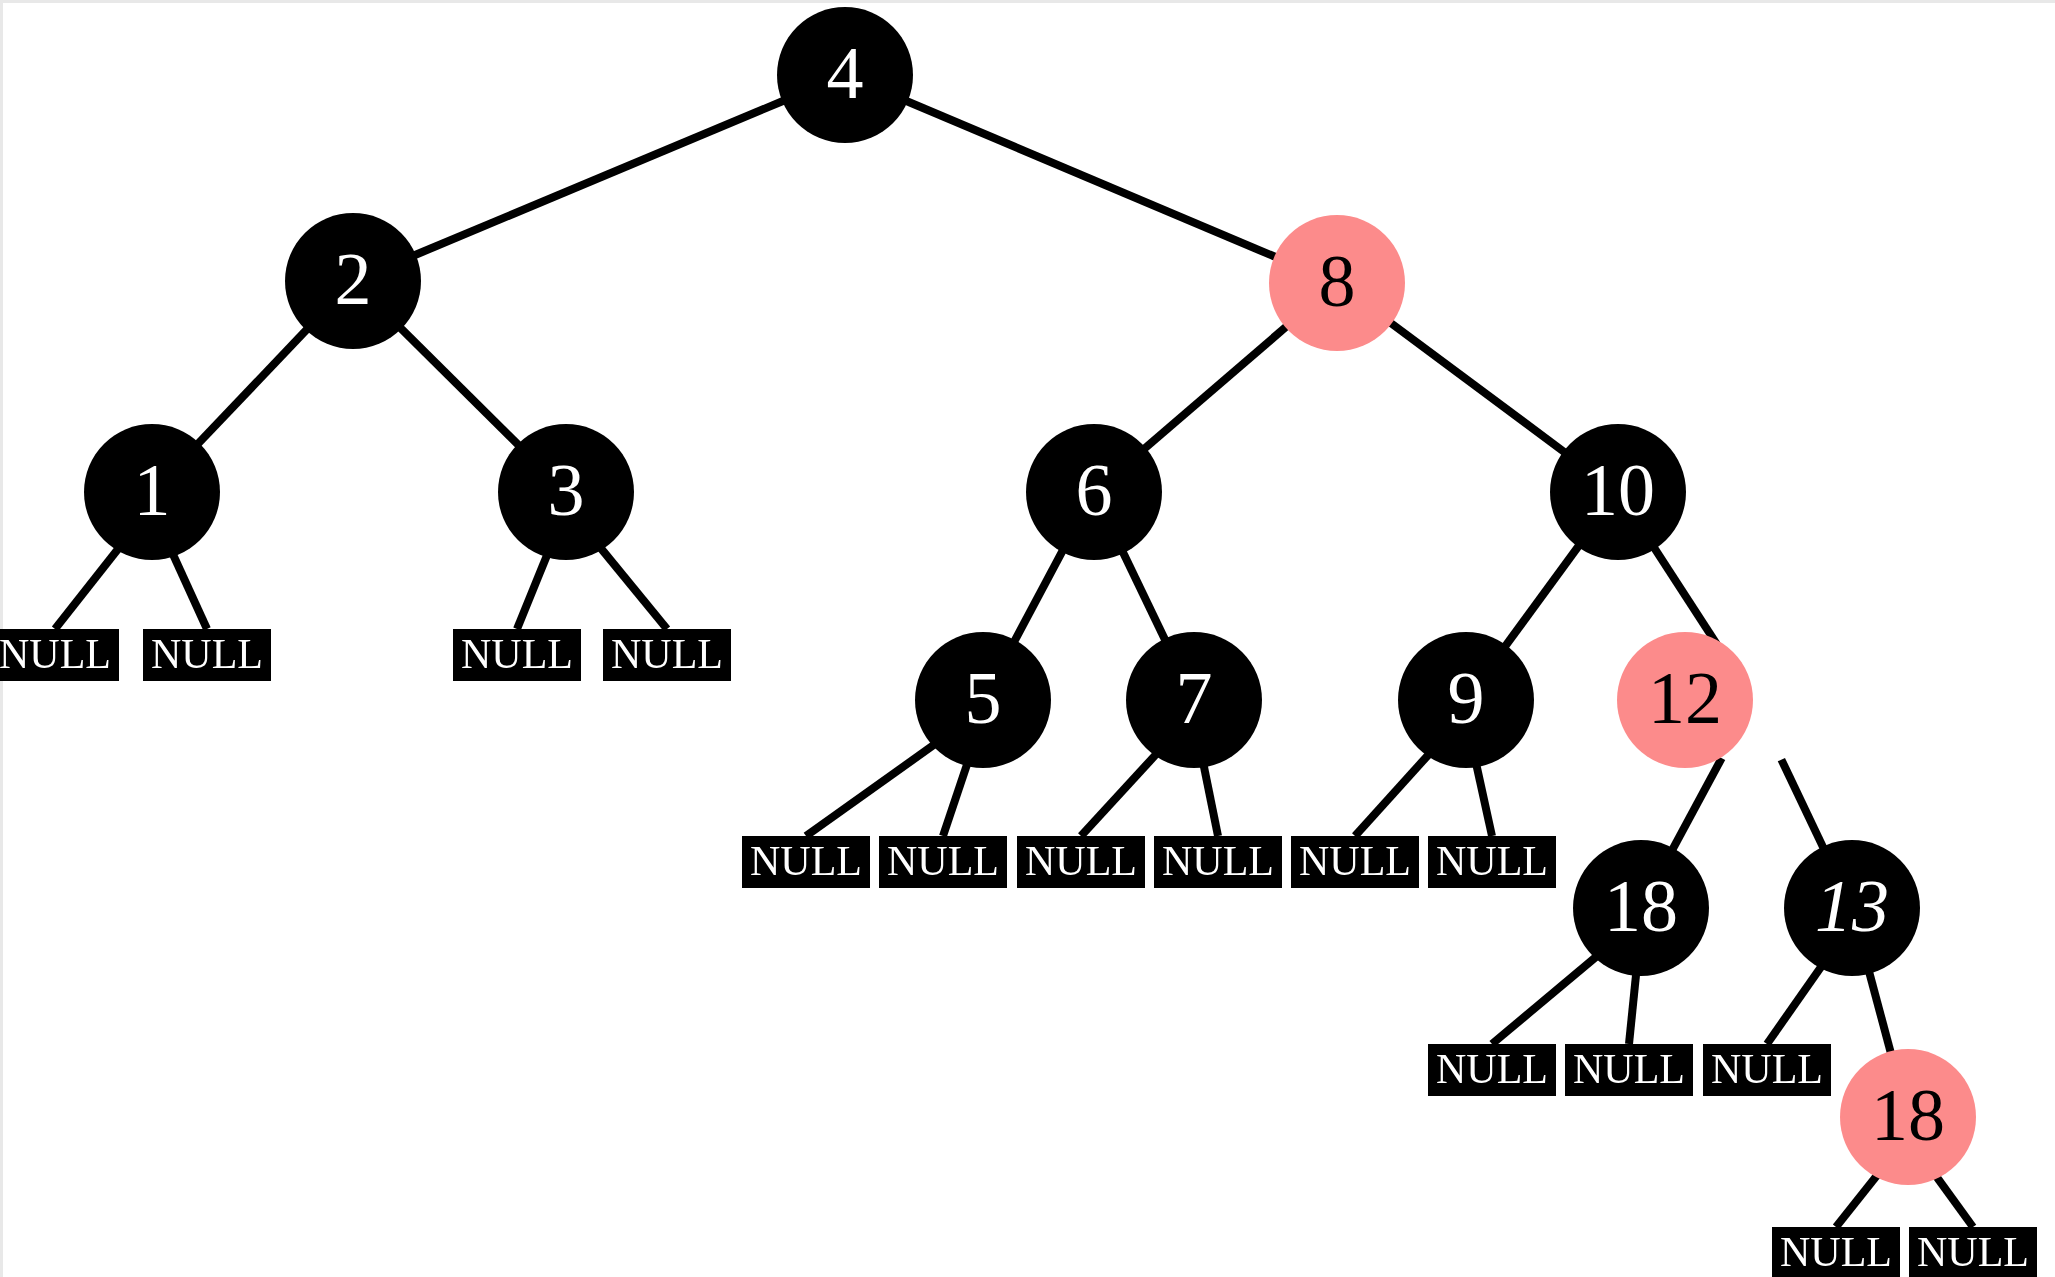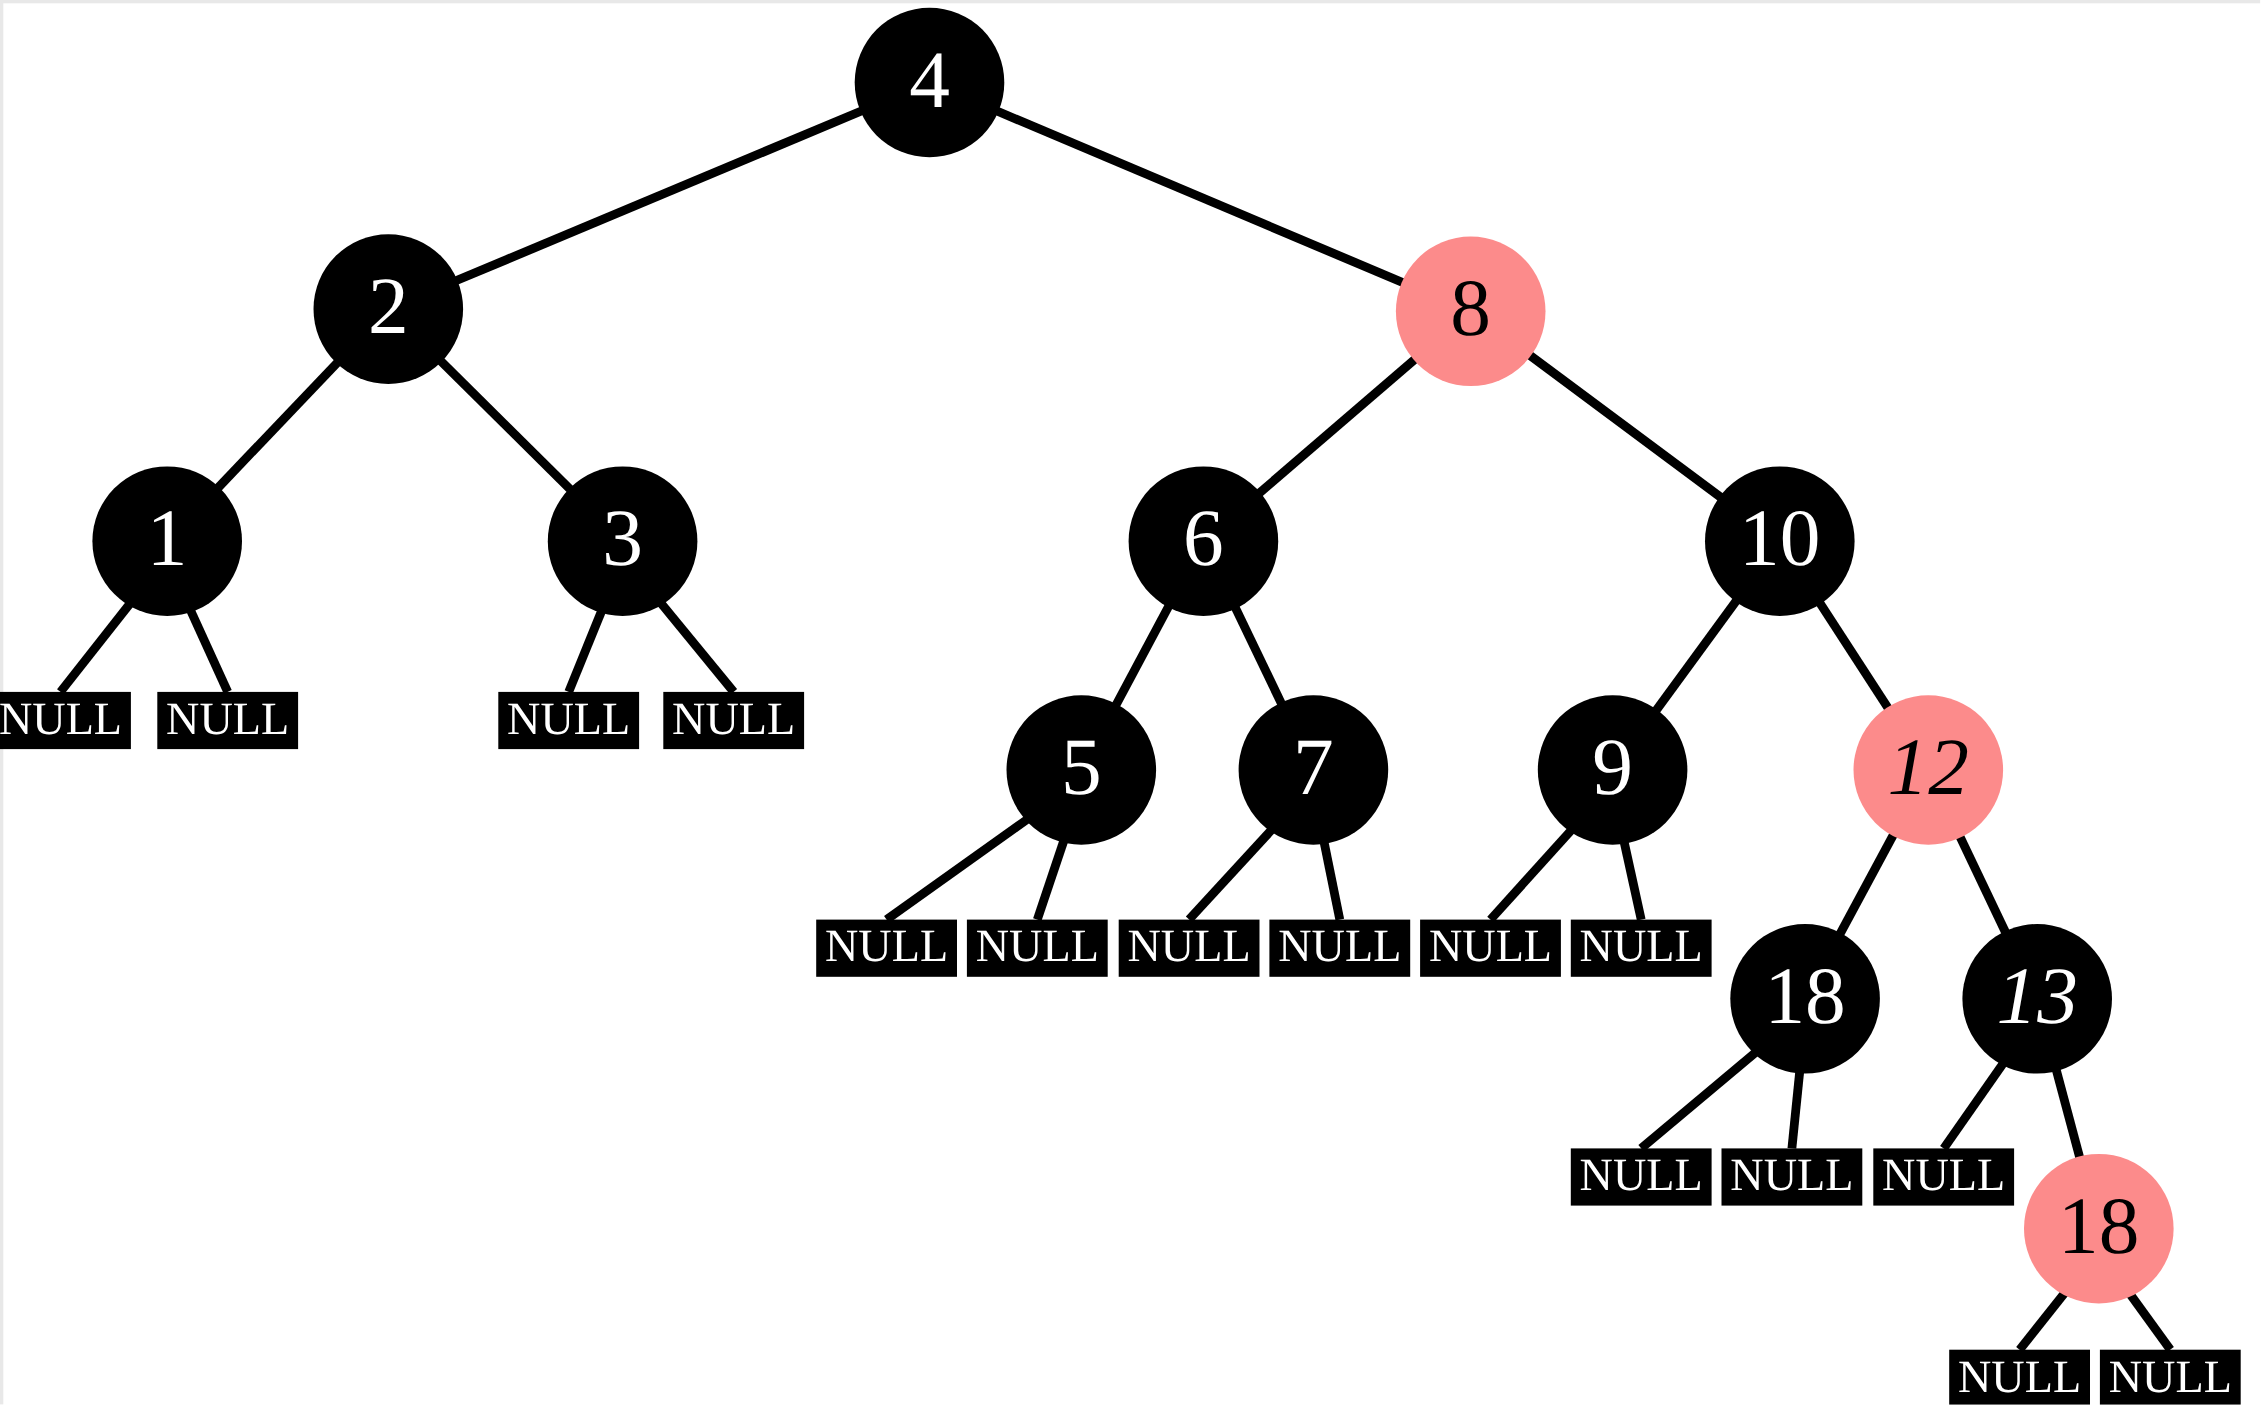--- a/index.html
+++ b/index.html
@@ -138,21 +138,21 @@
       </div>
       <div class="node node-black" style="left: 915px; top: 632px; width: 136px; height: 136px;">
         <span class="node-label">5</span>
       </div>
       <div class="node node-black" style="left: 1126px; top: 632px; width: 136px; height: 136px;">
         <span class="node-label">7</span>
       </div>
       <div class="node node-black" style="left: 1398px; top: 632px; width: 136px; height: 136px;">
         <span class="node-label">9</span>
       </div>
-      <div class="node node-red" style="left: 1685px; top: 632px; width: 136px; height: 136px; font-style: italic;">
+      <div class="node node-red" style="left: 1617px; top: 632px; width: 136px; height: 136px;">
         <span class="node-label">12</span>
       </div>
       <div class="node node-black" style="left: 1573px; top: 840px; width: 136px; height: 136px;">
         <span class="node-label">18</span>
       </div>
       <div class="node node-black" style="left: 1784px; top: 840px; width: 136px; height: 136px; font-style: italic;">
         <span class="node-label">13</span>
       </div>
       <div class="node node-red" style="left: 1840px; top: 1049px; width: 136px; height: 136px;">
         <span class="node-label">18</span>

